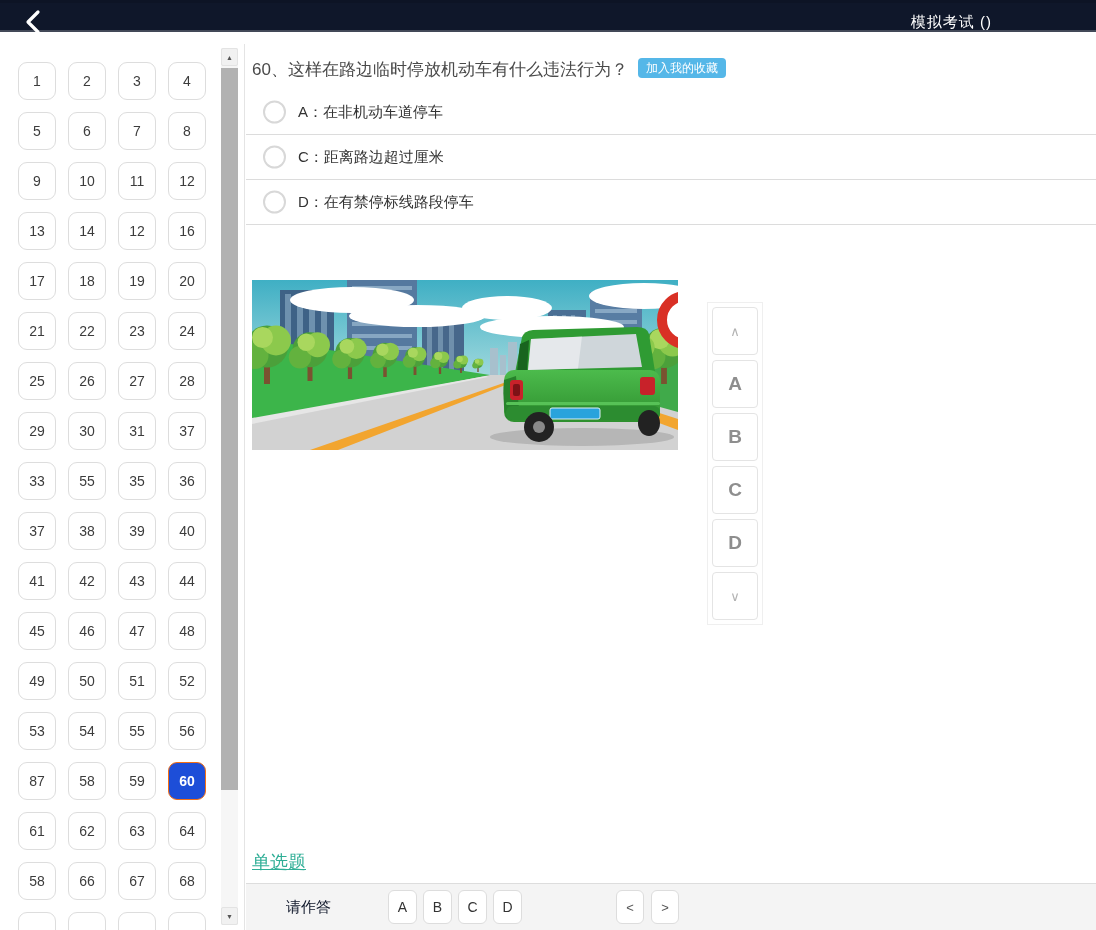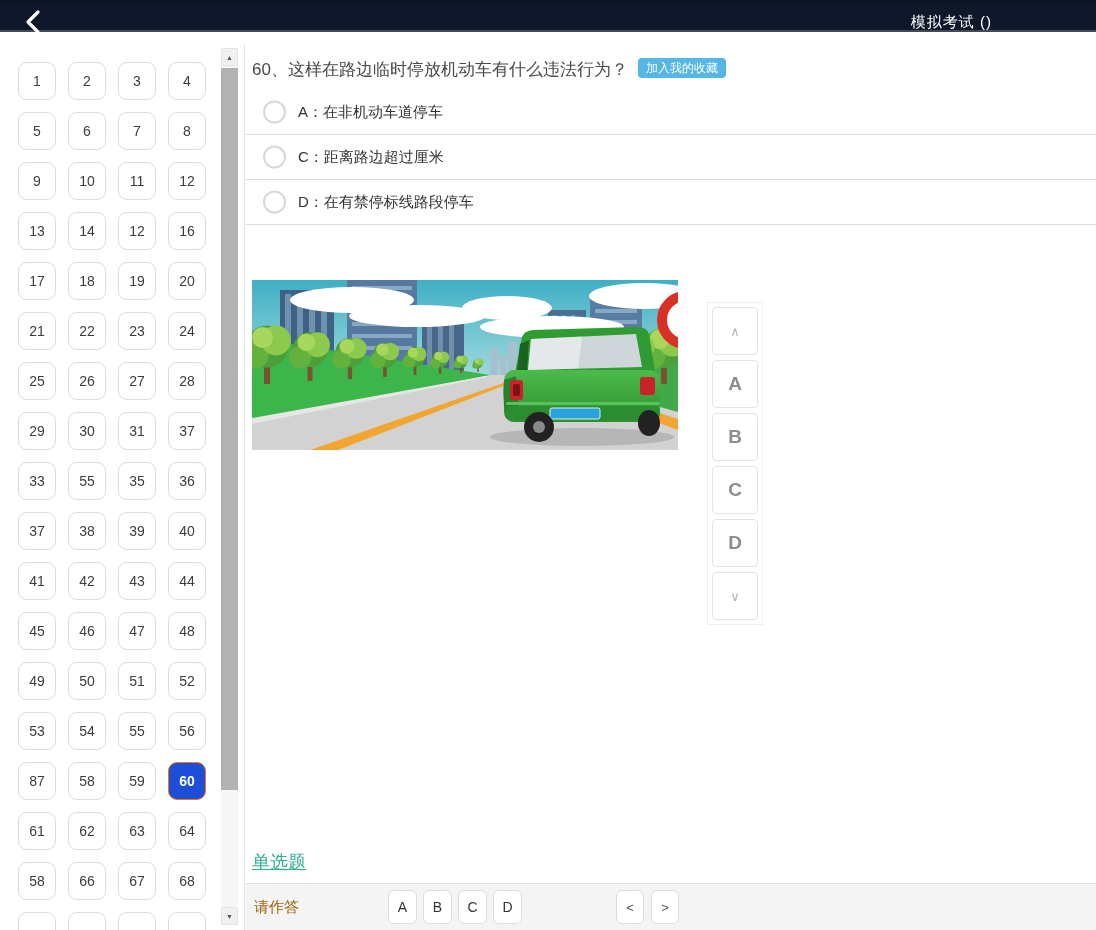--- a/index.html
+++ b/index.html
@@ -78,21 +78,21 @@
   .ap-btn:last-child{margin-bottom:0;}
   .ap-chev{font-size:13px;font-weight:normal;color:#b3b3b3;}
   
   .qtype-link{
     position:absolute;left:6px;top:806px;font-size:18px;color:#2fae96;
     text-decoration:underline;cursor:pointer;
   }
   .bottom-bar{
     position:absolute;left:0;right:0;bottom:0;height:46px;background:#f4f4f4;border-top:1px solid #ddd;
   }
-  .prompt{position:absolute;left:8px;top:50%;transform:translateY(-50%);color:#a16207;font-size:15px;}
+  .prompt{position:absolute;left:40px;top:50%;transform:translateY(-50%);color:#0f172a;font-size:15px;}
   .abcd-group{position:absolute;left:142px;top:50%;transform:translateY(-50%);display:flex;gap:6px;}
   .nav-group{position:absolute;left:370px;top:50%;transform:translateY(-50%);display:flex;gap:7px;}
   .ab-btn,.nav-btn{
     width:29px;height:34px;box-sizing:border-box;background:#fff;border:1px solid #ddd;border-radius:6px;
     display:flex;align-items:center;justify-content:center;font-size:14px;color:#333;cursor:pointer;
   }
   .nav-btn{width:28px;color:#555;font-size:13px;}
 </style>
 </head>
 <body>

